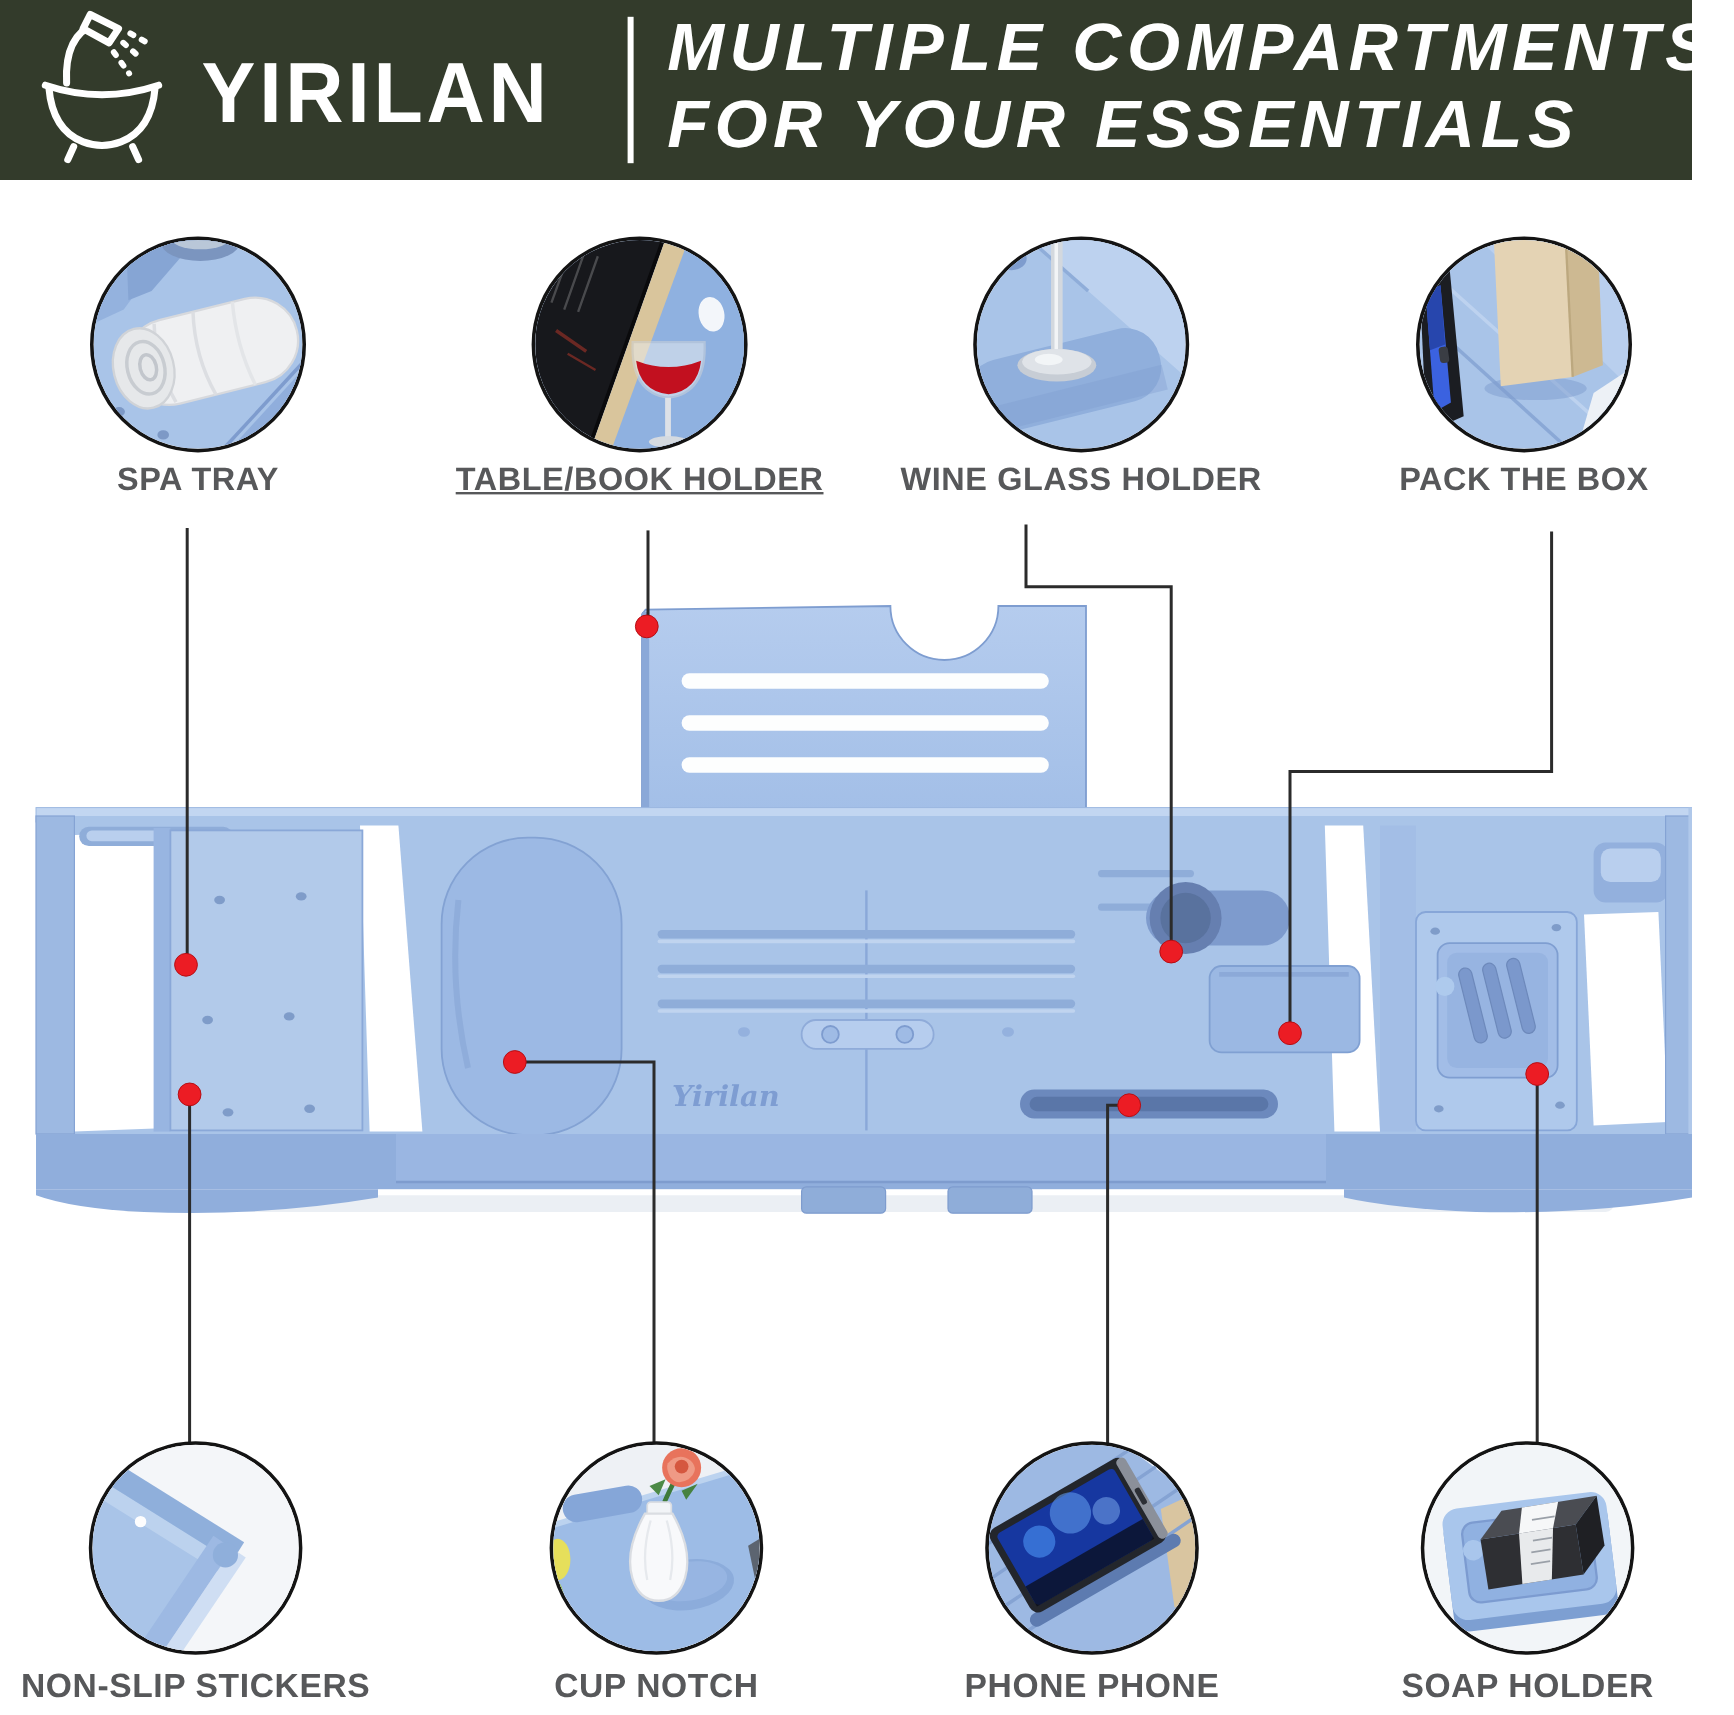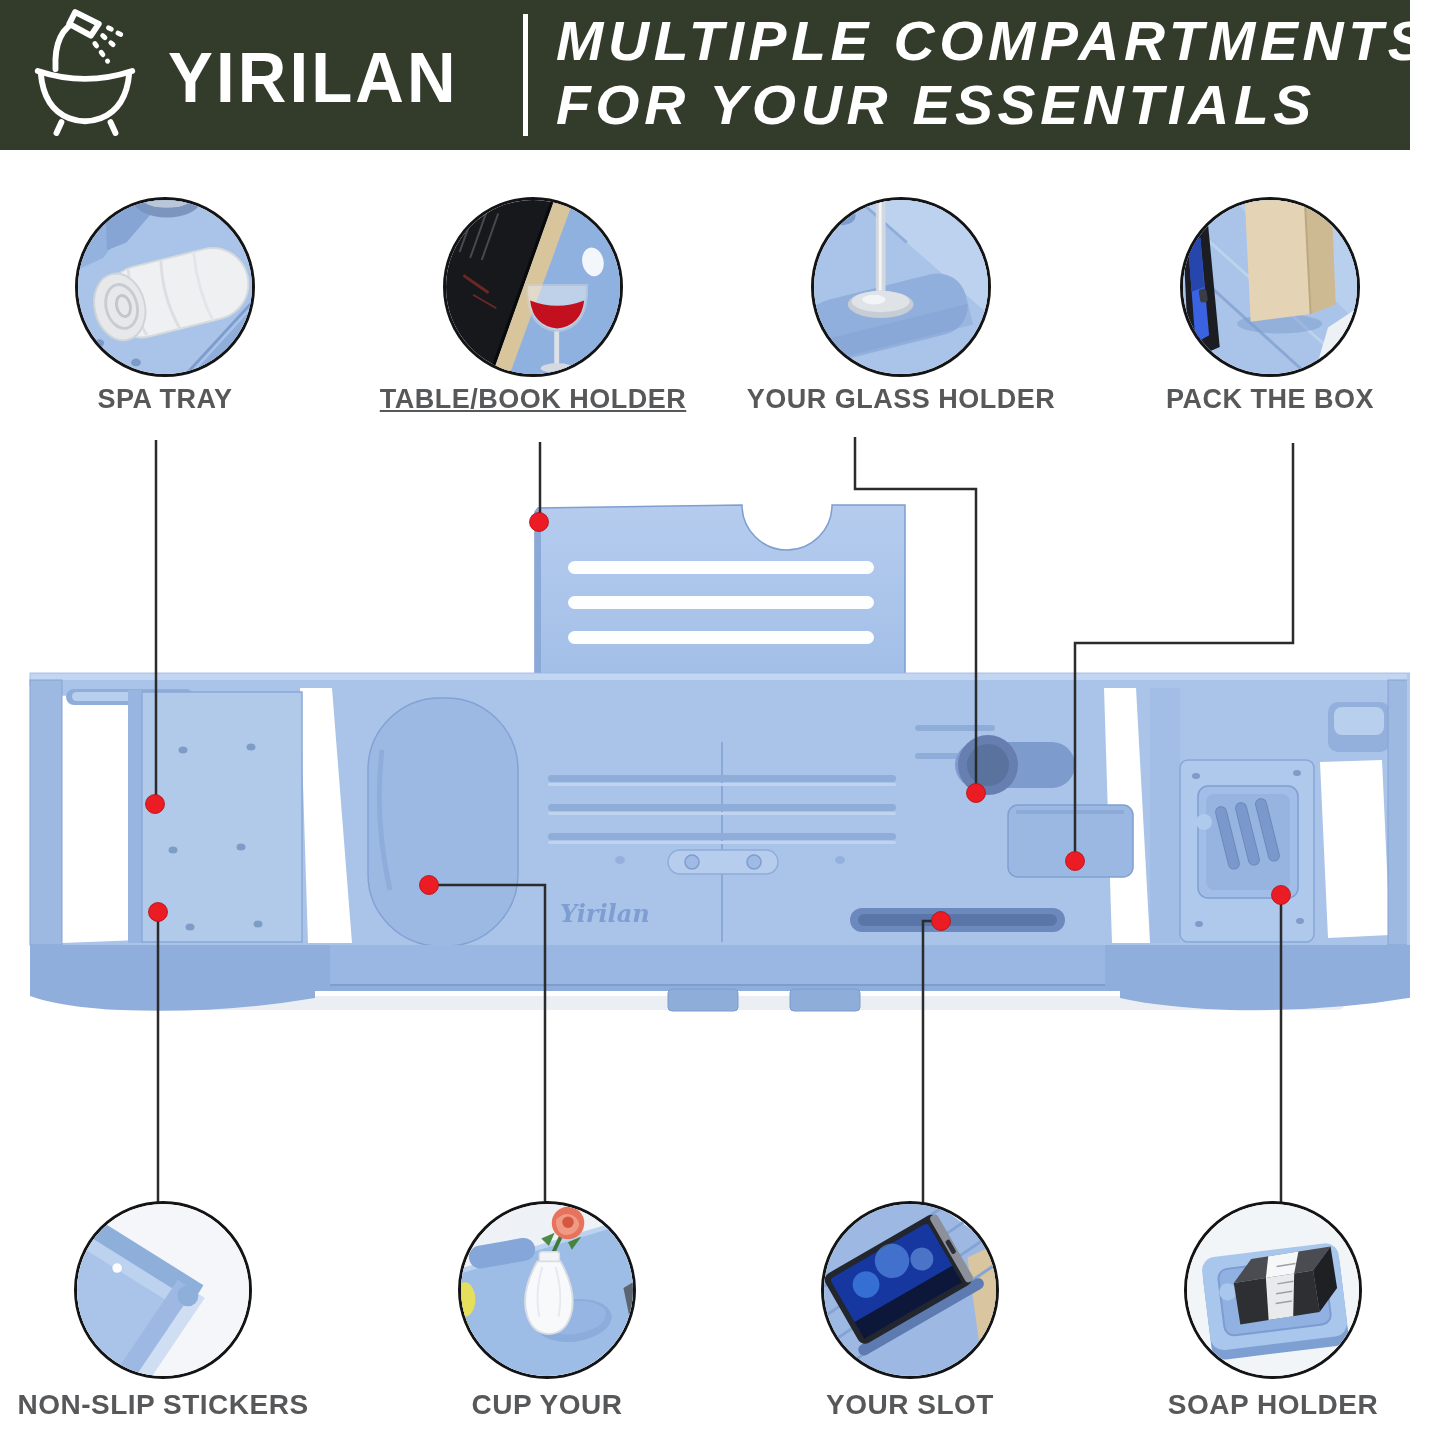--- a/index.html
+++ b/index.html
@@ -147,21 +147,21 @@
         <polygon points="0,36 26,26 38,152 6,166" fill="#1b1d22"></polygon>
         <polygon points="5,44 18,39 27,140 13,148" fill="#3b62e0"></polygon>
         <polygon points="5,44 18,39 22,90 9,95" fill="#2746ad"></polygon>
         <rect x="17" y="92" width="8" height="14" rx="3" fill="#3a3d44" transform="rotate(-8 21 99)"></rect>
       </g>
     </svg>
   </div>
 
   <div class="feat-label" style="left:-35px; top:384px;">SPA TRAY</div>
   <div class="feat-label" style="left:333px; top:384px;text-decoration:underline;">TABLE/BOOK HOLDER</div>
-  <div class="feat-label" style="left:701px; top:384px;">YOUR GLASS HOLDER</div>
+  <div class="feat-label" style="left:701px; top:384px;">WINE GLASS HOLDER</div>
   <div class="feat-label" style="left:1070px; top:384px;">PACK THE BOX</div>
 
   <svg class="product-svg" viewBox="0 0 1445 775">
 
     <rect x="100" y="566" width="1245" height="14" rx="7" fill="#e3e8ef" opacity="0.7"></rect>
 
     <g>
       <defs>
         <linearGradient id="panelGrad" x1="0" y1="0" x2="0" y2="1">
           <stop offset="0" stop-color="#b5ccee"></stop>
@@ -378,17 +378,17 @@
           <line x1="97" y1="66" x2="117" y2="66"></line>
           <line x1="95" y1="84" x2="112" y2="84"></line>
           <line x1="92" y1="94" x2="109" y2="94"></line>
           <line x1="90" y1="104" x2="107" y2="104"></line>
         </g>
       </g>
     </svg>
   </div>
 
   <div class="feat-label bottom" style="left:-37px; top:1389px;">NON-SLIP STICKERS</div>
-  <div class="feat-label bottom" style="left:347px; top:1389px;">CUP YOUR</div>
-  <div class="feat-label bottom" style="left:710px; top:1389px;">YOUR SLOT</div>
+  <div class="feat-label bottom" style="left:347px; top:1389px;">CUP NOTCH</div>
+  <div class="feat-label bottom" style="left:710px; top:1389px;">PHONE PHONE</div>
   <div class="feat-label bottom" style="left:1073px; top:1389px;">SOAP HOLDER</div>
 
 </div>
 
 </body></html>

